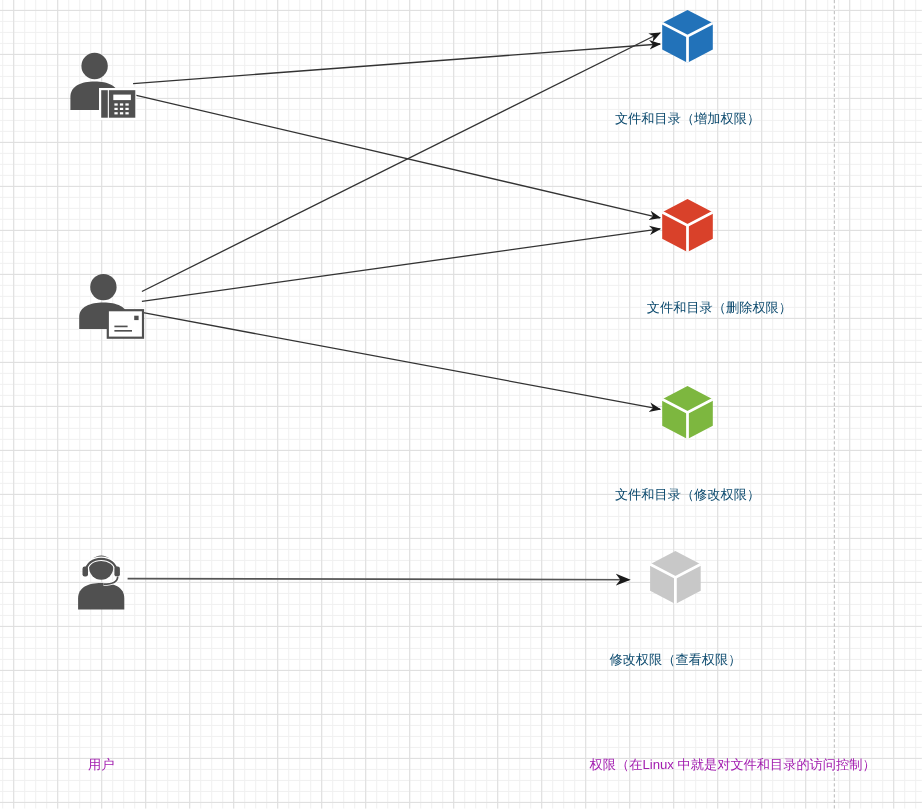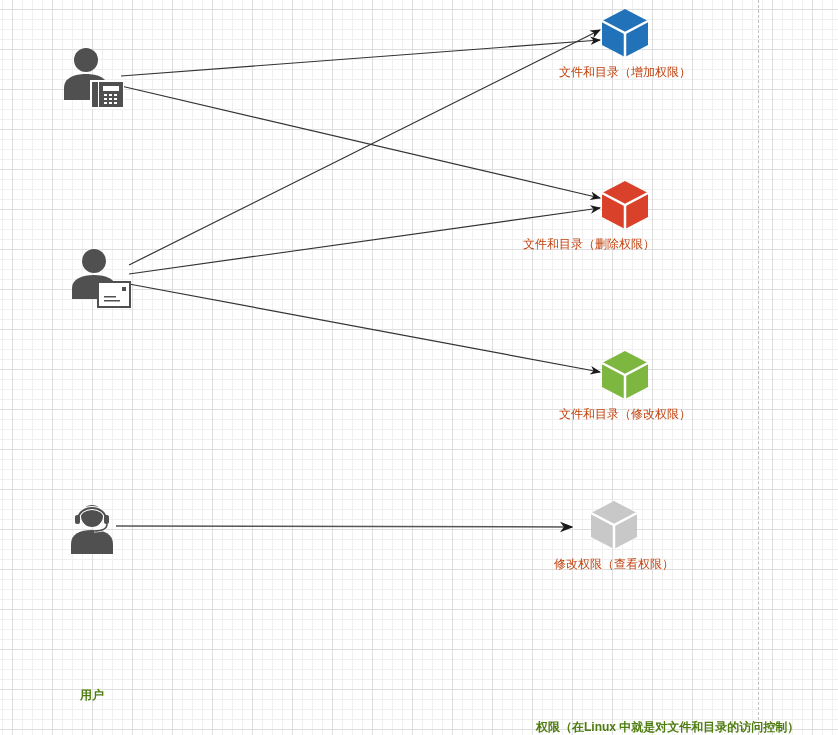--- a/index.html
+++ b/index.html
@@ -14,24 +14,25 @@
     background-size: 40px 40px, 40px 40px, 10px 10px, 10px 10px;
     background-position: 12px 9px, 12px 9px, 2px 9px, 2px 9px;
     font-family: "Liberation Sans", "DejaVu Sans", sans-serif;
   }
   .page-break {
     position:absolute; left:758px; top:0; width:0; height:735px;
     border-left:1px dashed #c0c0c0;
   }
   svg.canvas { position:absolute; left:0; top:0; }
   .label {
-    position:absolute; font-size:12px; color:#c2410c; white-space:nowrap;
+    position:absolute; font-size:12px; color:#0c4a6e; white-space:nowrap;
     transform:translateX(-50%);
+    margin-top:36px;
   }
-  .footer-label { position:absolute; font-size:12px; color:#4d7c0f; white-space:nowrap;font-weight:bold; }
+  .footer-label { position:absolute; font-size:12px; color:#a21caf; white-space:nowrap; }
 </style>
 </head>
 <body>
 
 <div class="page-break"></div>
 
 <svg class="canvas" width="838" height="735">
   <defs>
     <marker id="arrow" viewBox="0 0 10 10" refX="9" refY="5" markerWidth="9" markerHeight="9" orient="auto">
       <path d="M0,1 L10,5 L0,9 L3,5 z" fill="#1a1a1a"></path>
@@ -118,19 +119,19 @@
         <polygon points="591,513 614,525 614,549 591,537" fill="#c8c8c8"></polygon>
         <polygon points="637,513 614,525 614,549 637,537" fill="#c8c8c8"></polygon>
         <polyline points="591,513 614,525 637,513" fill="none" stroke="#fff" stroke-width="2.5"></polyline>
         <line x1="614" y1="525" x2="614" y2="549" stroke="#fff" stroke-width="2.5"></line>
       </g>
     </g>
 </svg>
 
 <div id="labels">
     <div class="label" style="left: 625px; top: 64px;">文件和目录（增加权限）</div>
-    <div class="label" style="left: 589px; top: 236px;">文件和目录（删除权限）</div>
+    <div class="label" style="left: 654px; top: 236px;">文件和目录（删除权限）</div>
     <div class="label" style="left: 625px; top: 406px; text-align: right;">文件和目录（修改权限）</div>
     <div class="label" style="left: 614px; top: 556px;">修改权限（查看权限）</div>
   </div>
 
 <div class="footer-label" style="left:80px; top:687px;">用户</div>
-<div class="footer-label" style="left:536px; top:687px;margin-top:32px;">权限（在Linux 中就是对文件和目录的访问控制）</div>
+<div class="footer-label" style="left:536px; top:687px;">权限（在Linux 中就是对文件和目录的访问控制）</div>
 
 </body></html>

